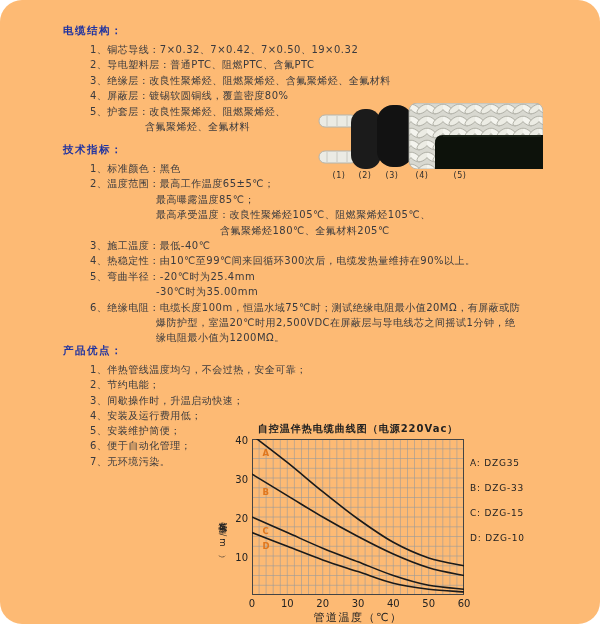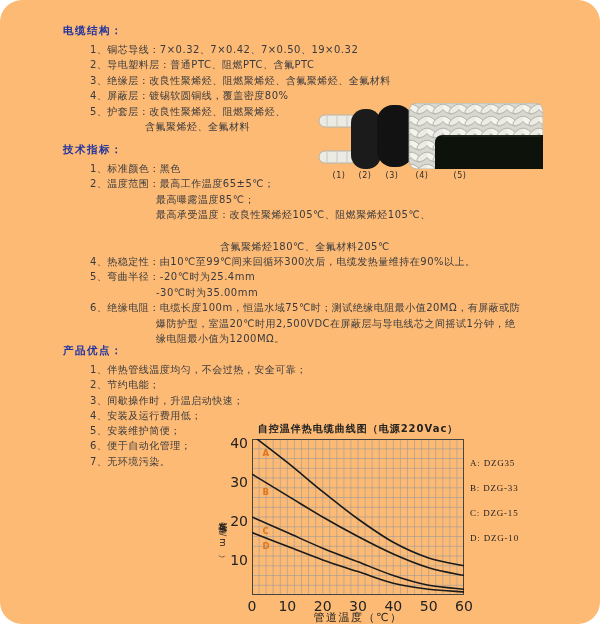--- a/index.html
+++ b/index.html
@@ -12,21 +12,21 @@
 
   
   .sec{position:absolute;}
   .sec-heading{
     font-size:10.5px;font-weight:bold;color:var(--heading,#1f32a0);
     letter-spacing:1.5px;margin:0 0 4px 0;
   }
   .lines{padding-left:27px;font-size:10px;color:var(--body,#3a3a3e);letter-spacing:0.5px;}
   .line{line-height:15.4px;white-space:nowrap;font-weight:500;}
   .line.ind1{padding-left:66px;}
-  .line.ind2{padding-left:130px;margin-top:16px;}
+  .line.ind2{padding-left:130px;}
   #sec-structure{left:63px;top:24px;width:500px;}
   #sec-structure .line.ind1{padding-left:55px;}
   #sec-tech{left:63px;top:143px;width:520px;}
   #sec-adv{left:63px;top:344px;width:320px;}
   #sec-adv .line{line-height:15.3px;}
 
   
   .cable-fig{position:absolute;left:315px;top:103px;width:228px;height:84px;}
   .cable-fig svg{position:absolute;left:0;top:0;}
   .cable-label{
@@ -39,35 +39,35 @@
   .cable-label:nth-of-type(4){left:107px;}
   .cable-label:nth-of-type(5){left:145px;}
 
   
   .chart{position:absolute;left:220px;top:420px;width:370px;height:204px;}
   .chart-title{
     position:absolute;left:32px;top:2px;width:212px;text-align:center;
     font-size:10px;font-weight:bold;color:#222;letter-spacing:1px;white-space:nowrap;
   }
   .plot{position:absolute;left:32px;top:19px;}
-  .tick{position:absolute;font-size:14px;color:#222;}
+  .tick{position:absolute;font-size:10px;color:#222;}
   .x-tick{width:20px;text-align:center;top:178px;}
   .y-tick{width:26px;text-align:right;left:2px;}
   .xlabel{
     position:absolute;left:32px;top:190px;width:212px;text-align:center;
     font-size:11px;color:#222;letter-spacing:1.5px;
   }
   .ylabel{
     position:absolute;left:-3px;top:58px;height:110px;
     writing-mode:vertical-rl;text-orientation:mixed;
     font-size:8.5px;color:#222;letter-spacing:2px;text-align:center;
   }
   .legend-item{
     position:absolute;left:250px;font-size:9px;color:#222;
-    letter-spacing:0.8px;white-space:nowrap;font-weight:500;font-family:Liberation Serif, serif;
+    letter-spacing:0.8px;white-space:nowrap;font-weight:500;
   }
 </style>
 </head>
 <body>
 
 <div class="page">
 
   <section class="sec" id="sec-structure">
     <h3 class="sec-heading">电缆结构：</h3>
     <div class="lines">
@@ -120,20 +120,21 @@
   </figure>
 
   <section class="sec" id="sec-tech">
     <h3 class="sec-heading">技术指标：</h3>
     <div class="lines">
         <div class="line">1、标准颜色：黑色</div>
         <div class="line">2、温度范围：最高工作温度65±5℃；</div>
         <div class="line ind1">最高曝露温度85℃；</div>
         <div class="line ind1">最高承受温度：改良性聚烯烃105℃、阻燃聚烯烃105℃、</div>
         <div class="line ind2">含氟聚烯烃180℃、全氟材料205℃</div>
+        <div class="line">3、施工温度：最低-40℃</div>
         <div class="line">4、热稳定性：由10℃至99℃间来回循环300次后，电缆发热量维持在90%以上。</div>
         <div class="line">5、弯曲半径：-20℃时为25.4mm</div>
         <div class="line ind1">-30℃时为35.00mm</div>
         <div class="line">6、绝缘电阻：电缆长度100m，恒温水域75℃时；测试绝缘电阻最小值20MΩ，有屏蔽或防</div>
         <div class="line ind1">爆防护型，室温20℃时用2,500VDC在屏蔽层与导电线芯之间摇试1分钟，绝</div>
         <div class="line ind1">缘电阻最小值为1200MΩ。</div>
       </div>
   </section>
 
   <section class="sec" id="sec-adv">

